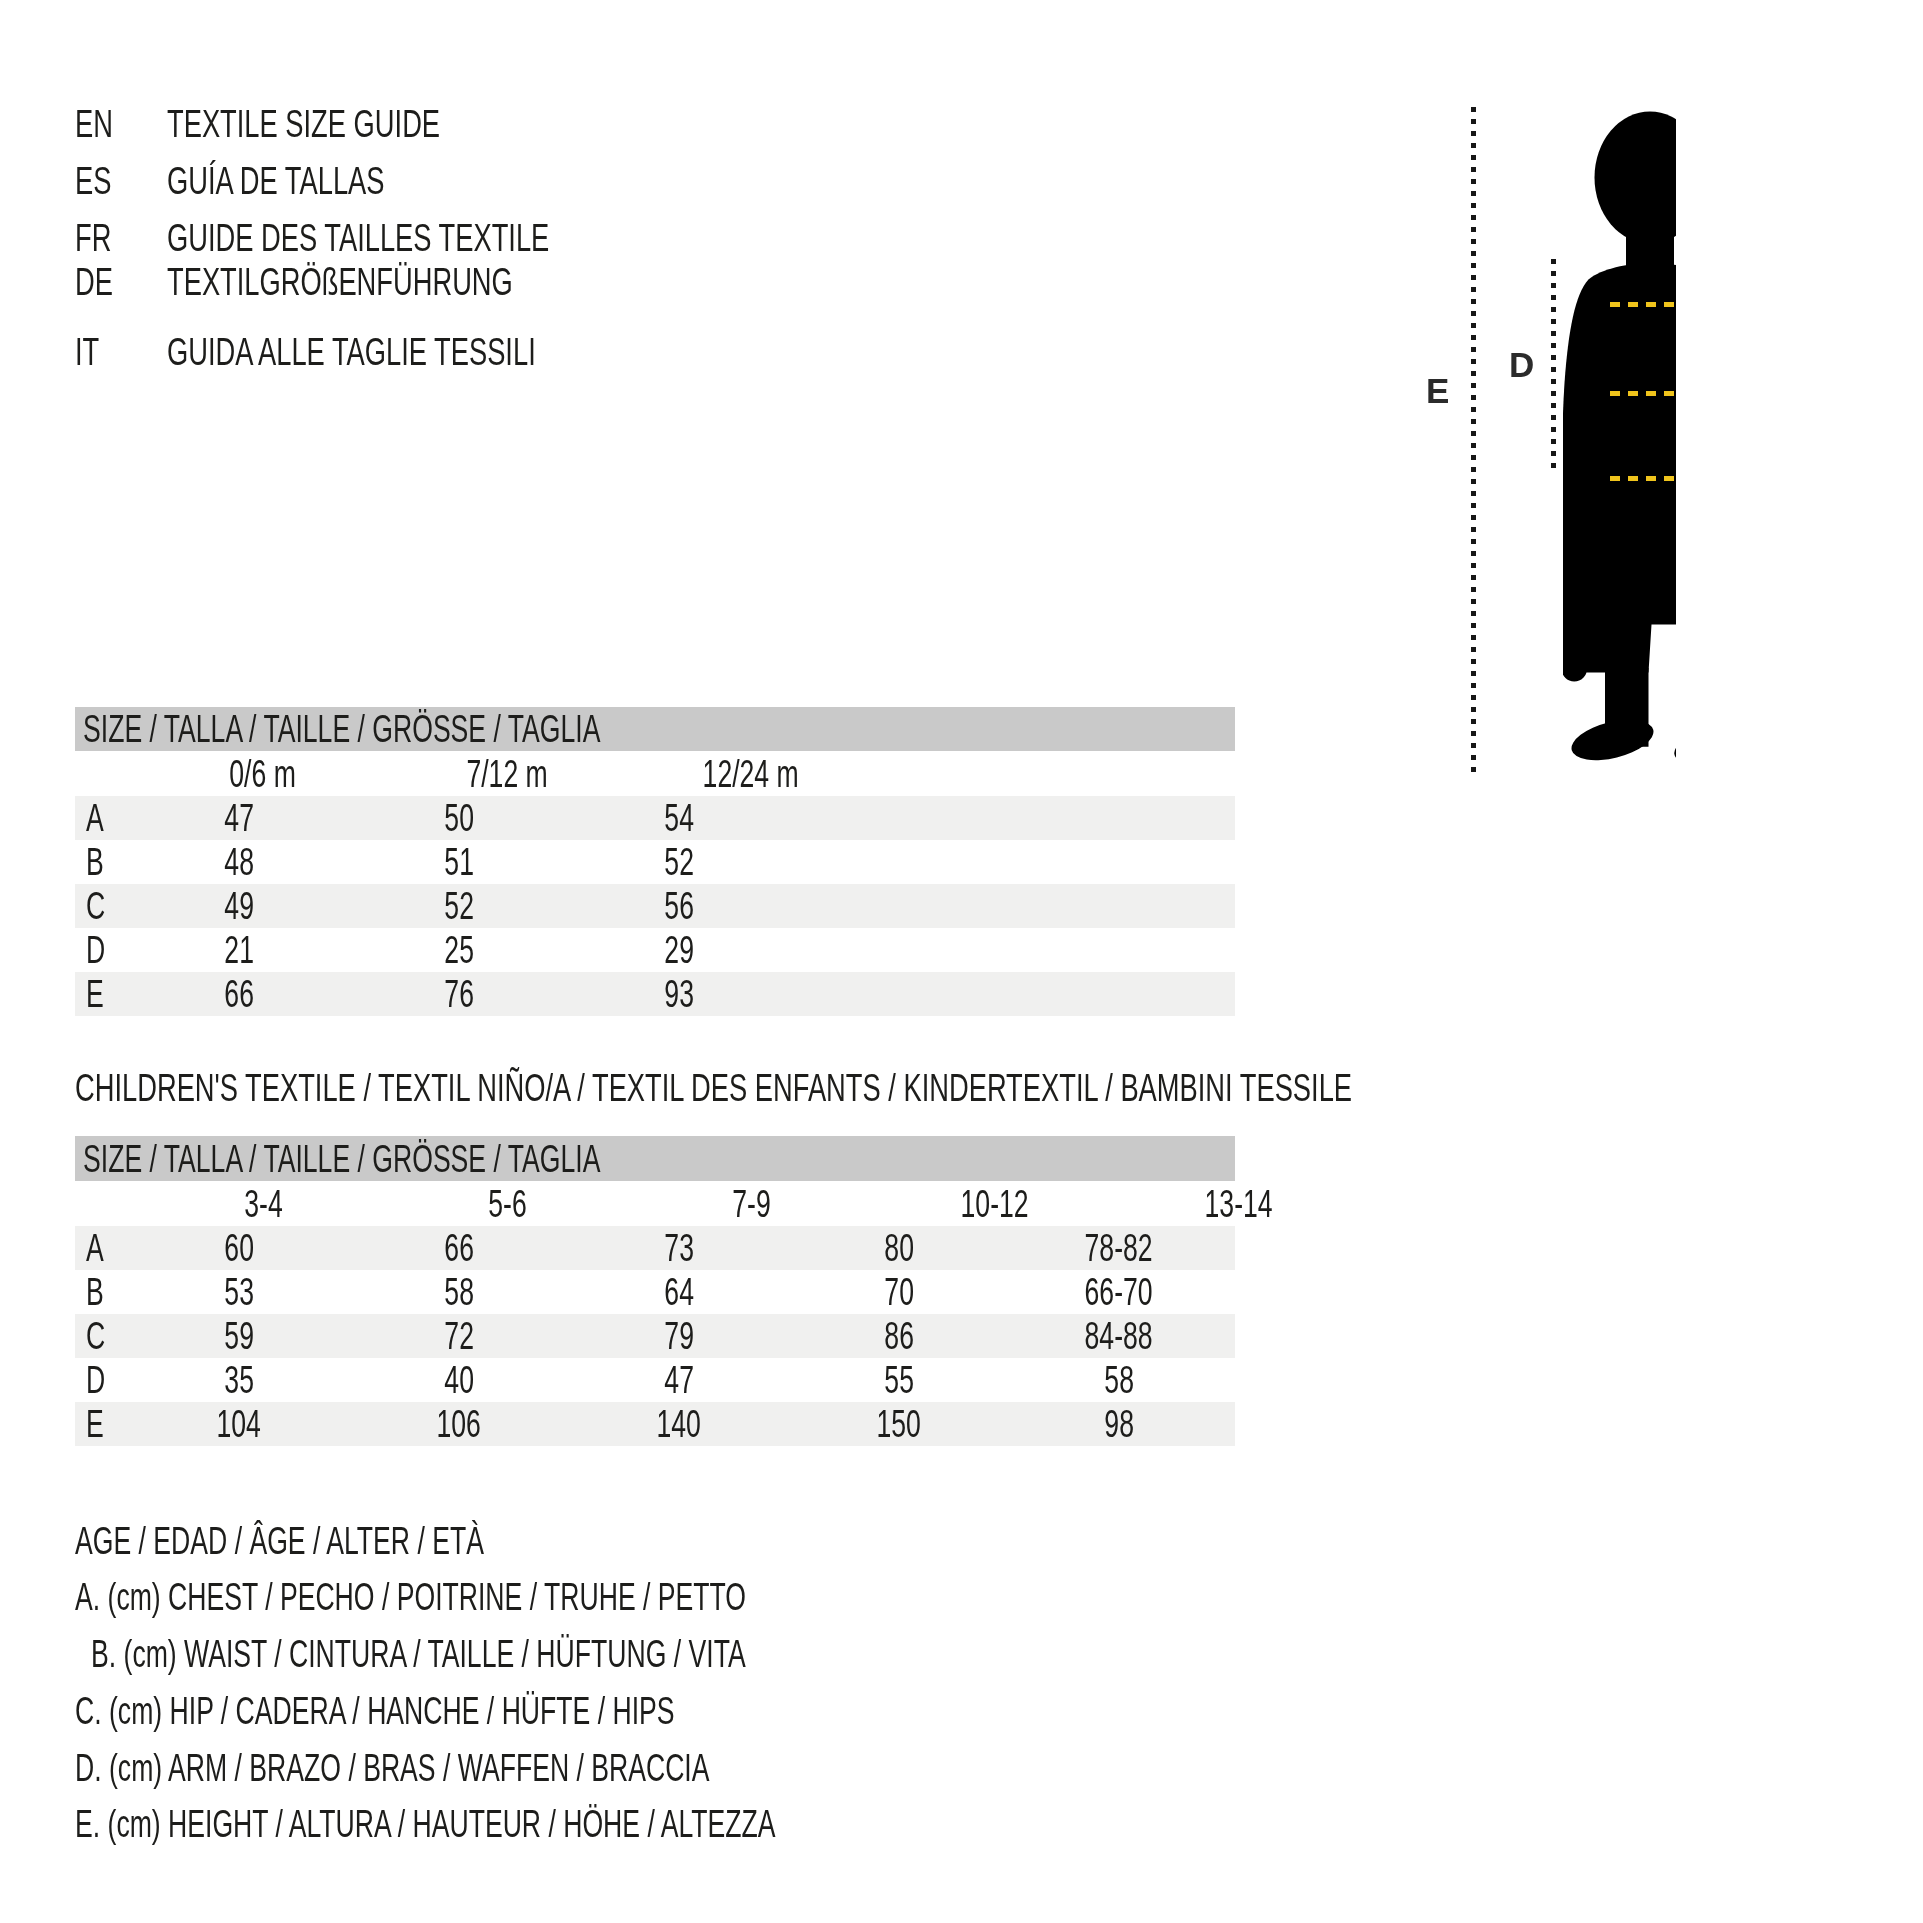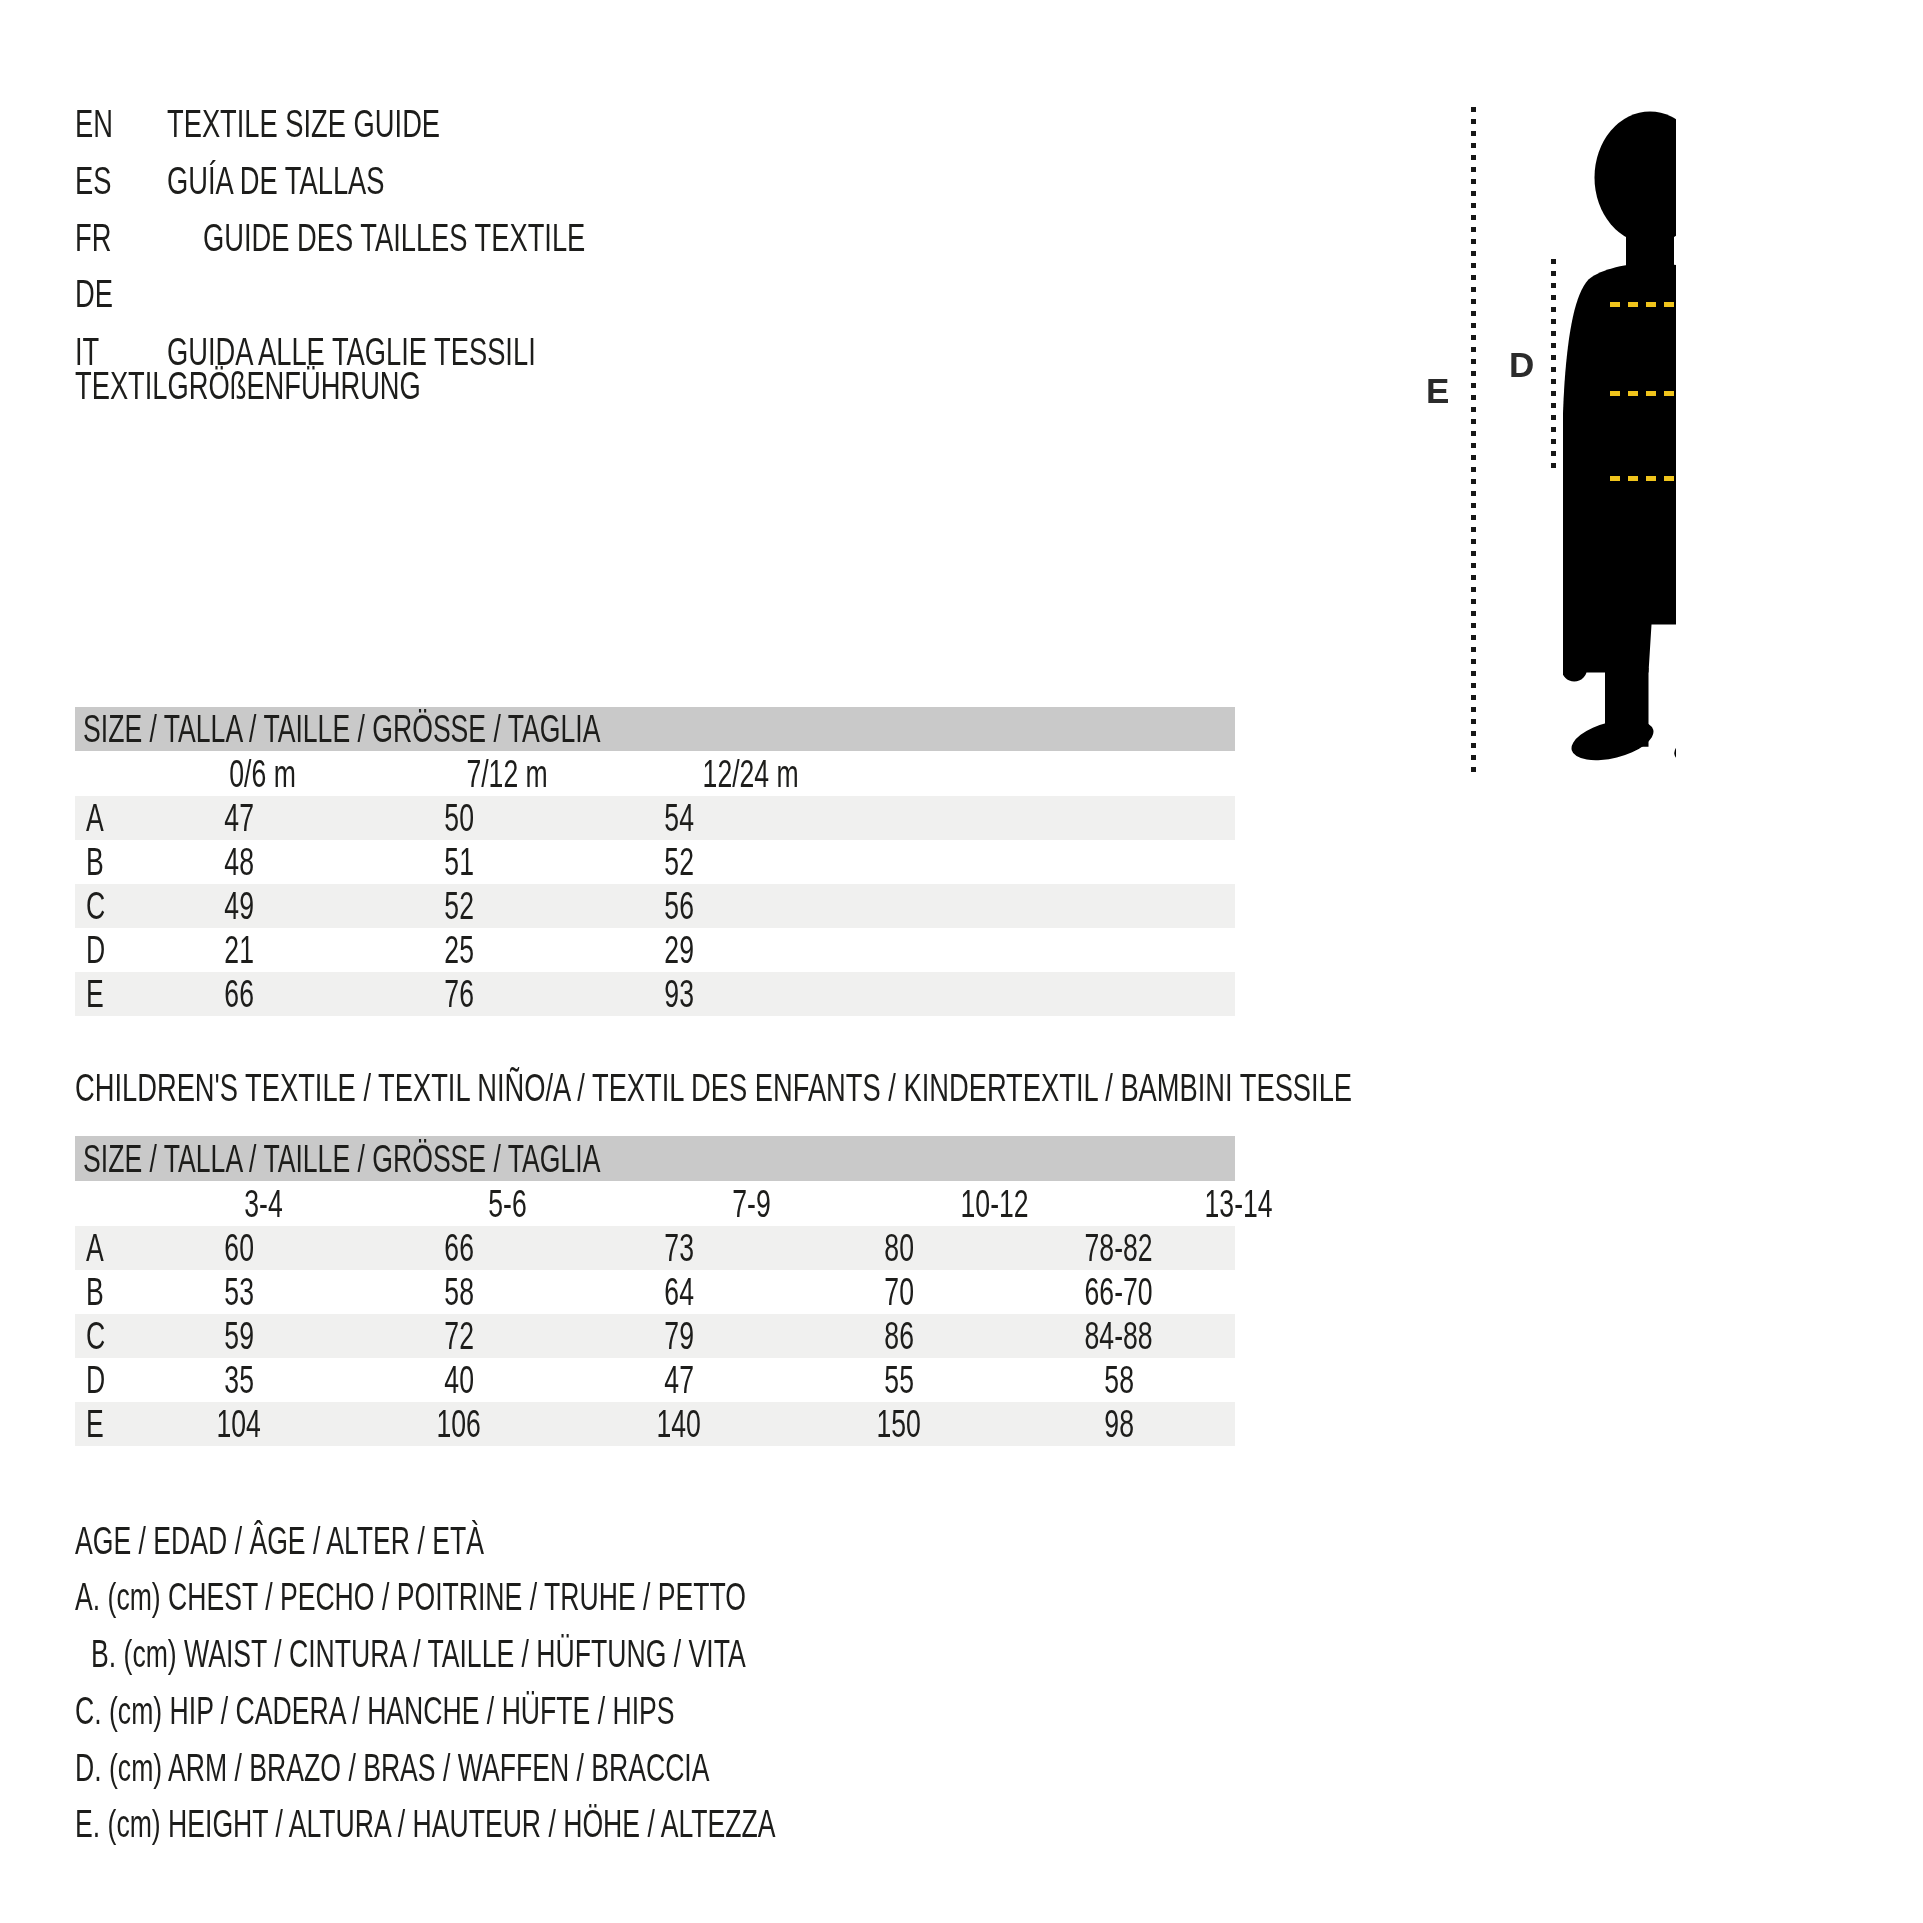--- a/index.html
+++ b/index.html
@@ -44,25 +44,25 @@
 
   <div>
     <div class="lang-row" style="top:104px;">
       <span class="lang-code"><span class="cond">EN</span></span>
       <span class="cond">TEXTILE SIZE GUIDE</span>
     </div>
     <div class="lang-row" style="top:161px;">
       <span class="lang-code"><span class="cond">ES</span></span>
       <span class="cond">GUÍA DE TALLAS</span>
     </div>
-    <div class="lang-row" style="top:218px;gap:36px;">
+    <div class="lang-row" style="top:218px;">
       <span class="lang-code"><span class="cond">FR</span></span>
       <span class="cond">GUIDE DES TAILLES TEXTILE</span>
     </div>
-    <div class="lang-row" style="top:274px;flex-direction:column;">
+    <div class="lang-row" style="top:262px;">
       <span class="lang-code"><span class="cond">DE</span></span>
       <span class="cond">TEXTILGRÖßENFÜHRUNG</span>
     </div>
     <div class="lang-row" style="top:332px;">
       <span class="lang-code"><span class="cond">IT</span></span>
       <span class="cond">GUIDA ALLE TAGLIE TESSILI</span>
     </div>
   </div>
 
   <div>

